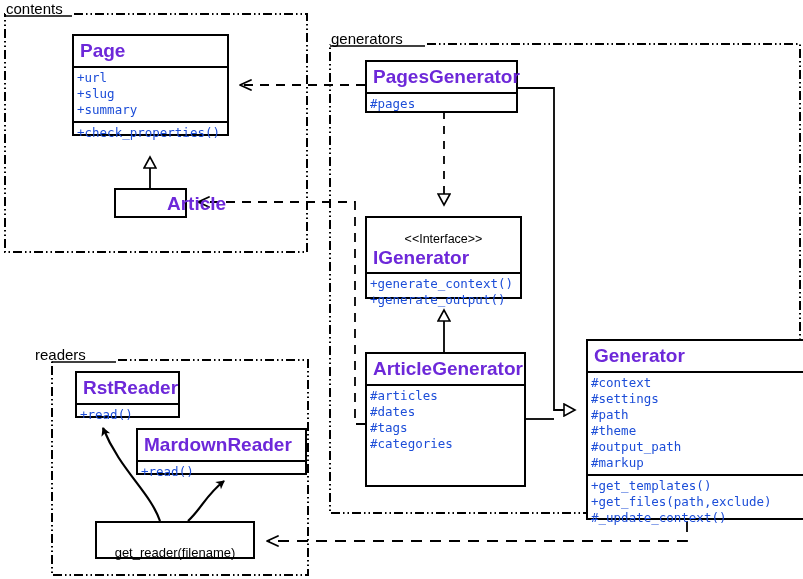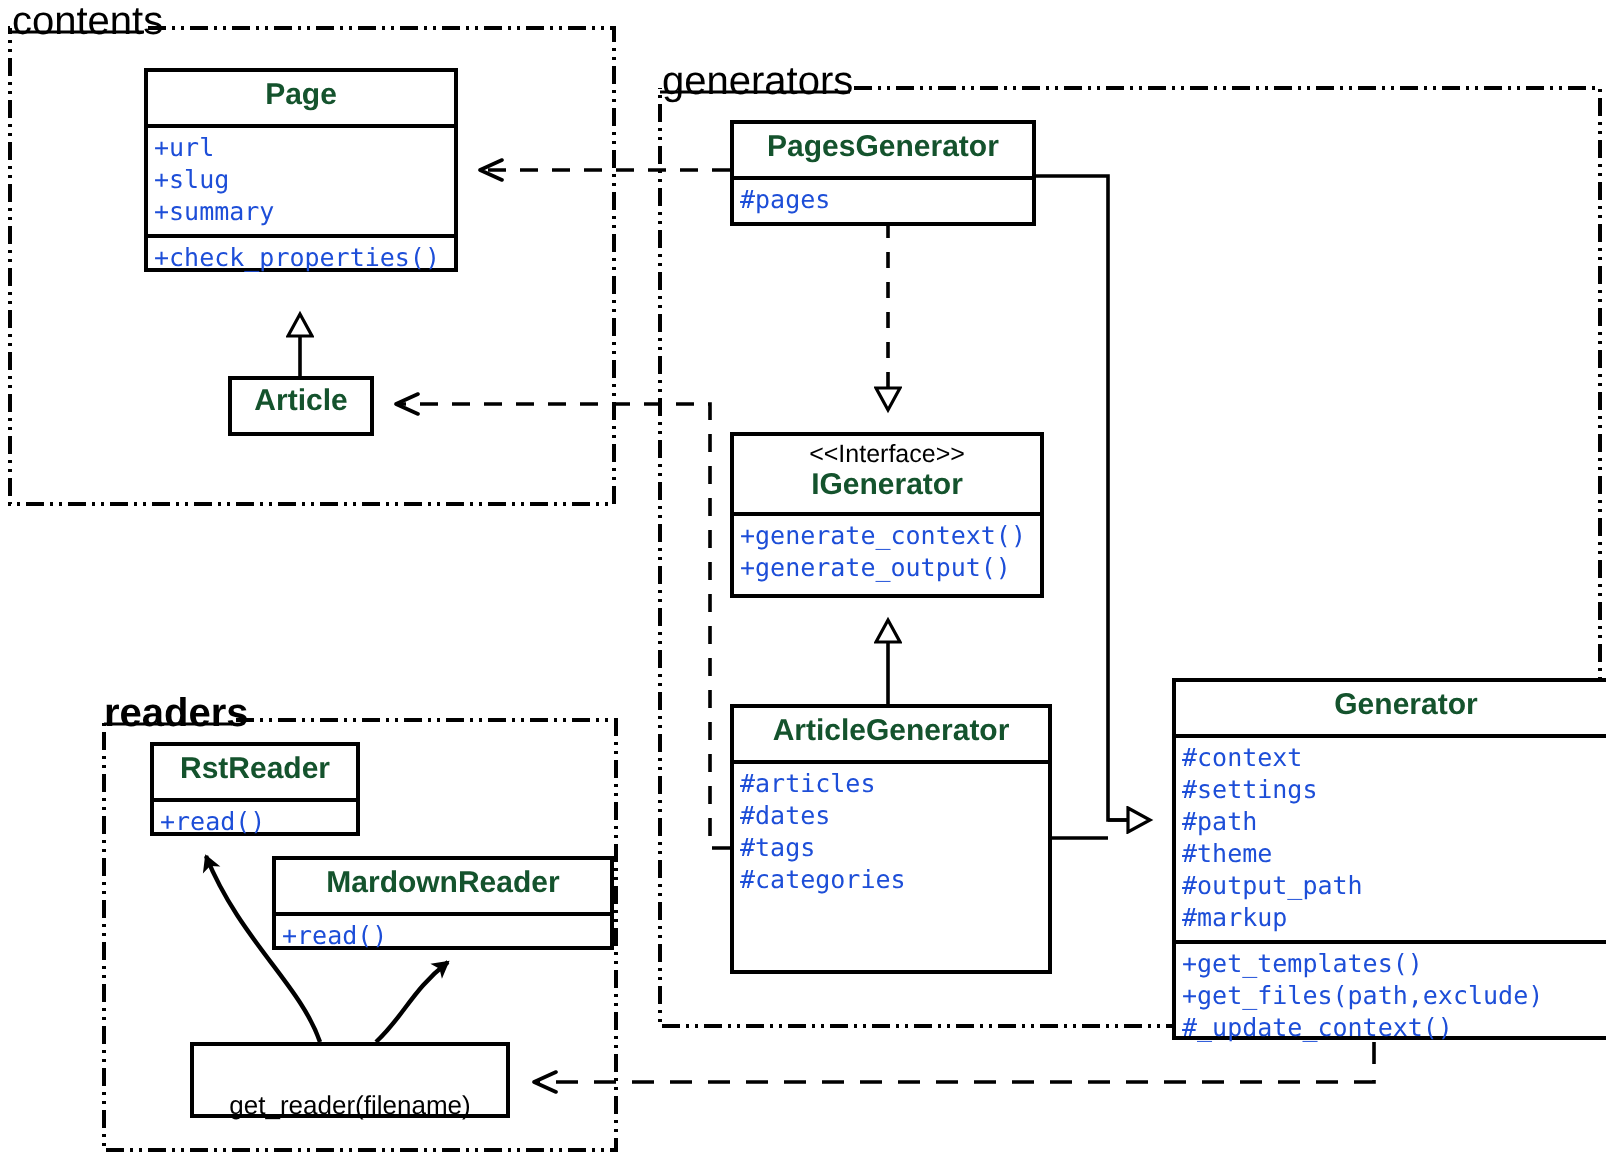--- a/index.html
+++ b/index.html
@@ -17,48 +17,48 @@
   }
   #svg-layer {
     position: absolute;
     left: 0; top: 0;
     width: 803px;
     height: 579px;
   }
   .pkg-label {
     position: absolute;
     font-family: "Liberation Sans", sans-serif;
-    font-size: 20px;
+    font-size: 15px;
     color: #000;
     white-space: nowrap;
   }
 
   
   .uml {
     position: absolute;
     background: #ffffff;
     border: 2px solid #000;
     box-sizing: border-box;
     z-index: 5;
   }
   .uml .name {
     font-family: "Liberation Sans", sans-serif;
     font-weight: bold;
-    font-size: 15px;
-    text-align: center;
+    font-size: 19px;
+    text-align: left;
     padding: 4px 6px 5px 6px;
     line-height: 1.12;
-    color: #14532d;
+    color: #6d28d9;
   }
   .uml .stereo {
     font-family: "Liberation Sans", sans-serif;
     font-weight: normal;
     font-size: 12.5px;
     text-align: center;
-    padding: 3px 6px 0 6px;
+    padding: 15px 6px 0 6px;
     line-height: 1.1;
     color: #000;
   }
   .uml .name.with-stereo {
     padding-top: 0;
     padding-bottom: 4px;
   }
   .uml .compartment {
     border-top: 2px solid #000;
     padding: 2px 3px 3px 3px;
@@ -159,36 +159,36 @@
     </g>
 
     <g stroke="#000000" stroke-width="2.2" fill="none">
       <path d="M 160,521 C 150,492 120,470 103,428" marker-end="url(#solidArrow)"></path>
       <path d="M 188,521 C 202,508 206,495 224,481" marker-end="url(#solidArrow)"></path>
     </g>
   </svg>
 
   <div class="pkg-label" style="left:6px; top:0px;">contents</div>
   <div class="pkg-label" style="left:331px; top:30px;">generators</div>
-  <div class="pkg-label" style="left:52px; top:346px;font-weight:bold;">readers</div>
+  <div class="pkg-label" style="left:35px; top:346px;">readers</div>
 
   <div class="uml" style="left:72px; top:34px; width:157px; height:102px;">
     <div class="name">Page</div>
     <div class="compartment">
       <div class="row">+url</div>
       <div class="row">+slug</div>
       <div class="row">+summary</div>
     </div>
     <div class="compartment">
       <div class="row">+check_properties()</div>
     </div>
   </div>
 
   <div class="uml" style="left:114px; top:188px; width:73px; height:30px;">
-    <div class="name" style="padding:3px 6px;">Article</div>
+    <div class="name" style="padding:3px 6px;margin-left:45px;">Article</div>
   </div>
 
   <div class="uml" style="left:365px; top:60px; width:153px; height:53px;">
     <div class="name">PagesGenerator</div>
     <div class="compartment">
       <div class="row">#pages</div>
     </div>
   </div>
 
   <div class="uml" style="left:365px; top:216px; width:157px; height:83px;">

